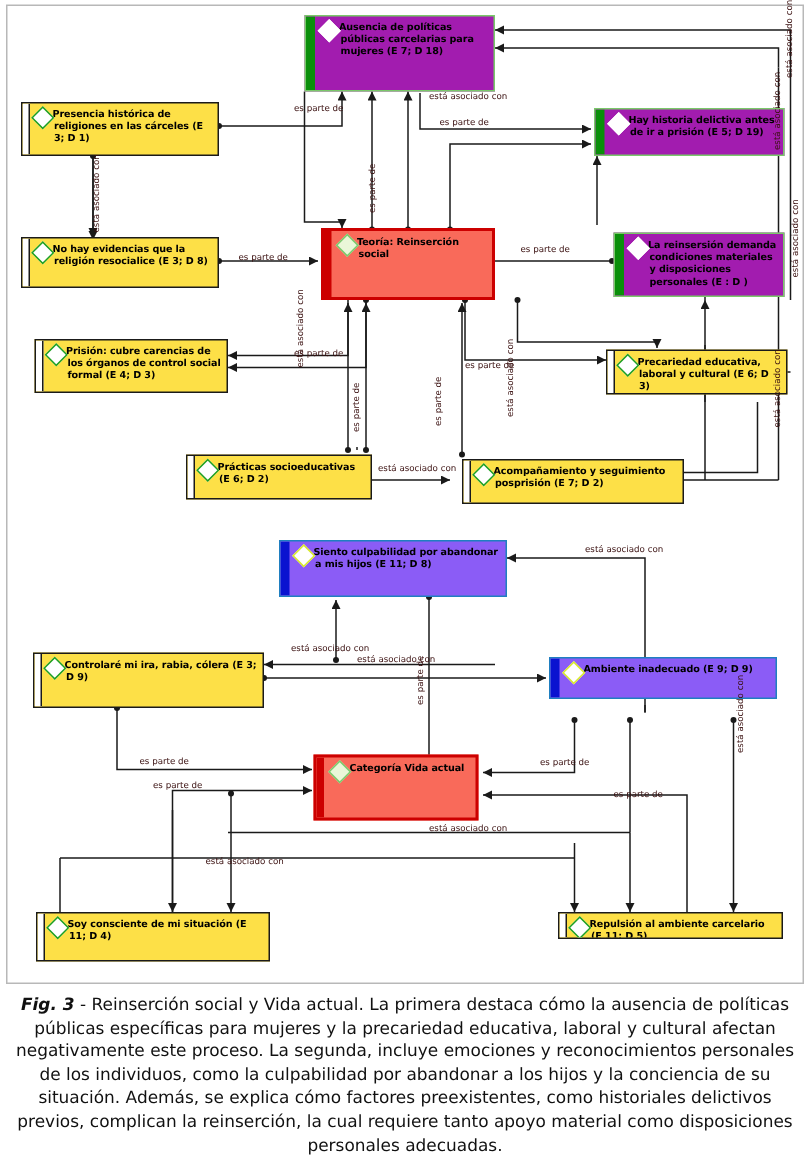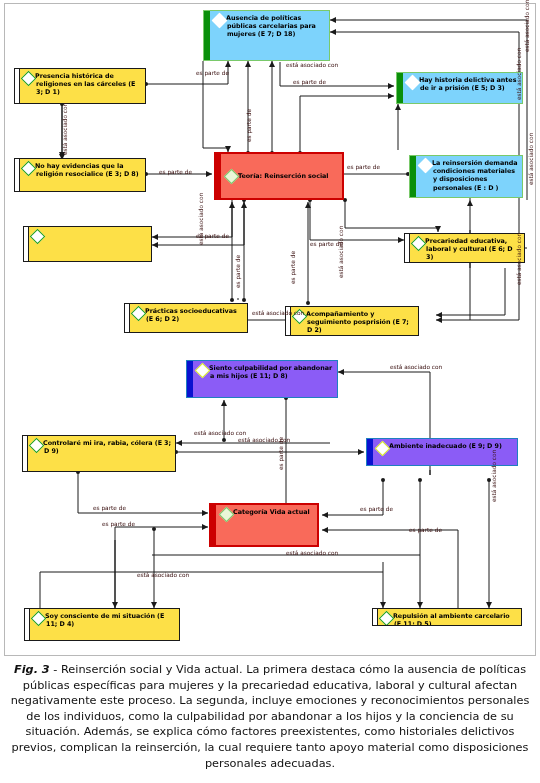--- a/index.html
+++ b/index.html
@@ -67,21 +67,21 @@
     flex: 1 1 auto;
     font-size: 6.4px;
     line-height: 8.2px;
     color: #000000;
     font-weight: bold;
     letter-spacing: -0.05px;
     text-indent: -1px;
   }
   
   .node.green {
-    background: #7dd3fc;
+    background: #a21caf;
     border: 1px solid #7ac96a;
   }
   .node.green .bar {
     background: #0a8f0a;
     border-right: none;
     width: 6px;
   }
   .node.green .gem {
     border: 1px solid #ffffff;
     background: #ffffff;
@@ -257,59 +257,60 @@
 
   <div class="node" style="left:14px; top:68px; width:132px; height:36px;">
     <span class="bar"></span>
     <span class="gem"></span>
     <span class="txt">Presencia histórica de religiones en las cárceles (E 3; D 1)</span>
   </div>
 
   <div class="node green" style="left:396px; top:72px; width:127px; height:32px;">
     <span class="bar"></span>
     <span class="gem"></span>
-    <span class="txt">Hay historia delictiva antes de ir a prisión (E 5; D 3)</span>
+    <span class="txt">Hay historia delictiva antes de ir a prisión (E 5; D 19)</span>
   </div>
 
   <div class="node" style="left:14px; top:158px; width:132px; height:34px;">
     <span class="bar"></span>
     <span class="gem"></span>
     <span class="txt">No hay evidencias que la religión resocialice (E 3; D 8)</span>
   </div>
 
-  <div class="node red" style="left:214px; top:152px; width:130px; height:48px;align-items:center;">
+  <div class="node red" style="left:214px; top:152px; width:116px; height:48px;">
     <span class="bar"></span>
     <span class="gem"></span>
     <span class="txt">Teoría: Reinserción social</span>
   </div>
 
   <div class="node green" style="left:409px; top:155px; width:114px; height:43px;">
     <span class="bar"></span>
     <span class="gem"></span>
     <span class="txt">La reinsersión demanda condiciones materiales y disposiciones personales (E : D )</span>
   </div>
 
   <div class="node" style="left:23px; top:226px; width:129px; height:36px;">
     <span class="bar"></span>
     <span class="gem"></span>
+    <span class="txt">Prisión: cubre carencias de los órganos de control social formal (E 4; D 3)</span>
   </div>
 
   <div class="node" style="left:404px; top:233px; width:121px; height:30px;">
     <span class="bar"></span>
     <span class="gem"></span>
     <span class="txt">Precariedad educativa, laboral y cultural (E 6; D 3)</span>
   </div>
 
   <div class="node" style="left:124px; top:303px; width:124px; height:30px;">
     <span class="bar"></span>
     <span class="gem"></span>
     <span class="txt">Prácticas socioeducativas (E 6; D 2)</span>
   </div>
 
-  <div class="node" style="left:285px; top:306px; width:134px; height:30px;">
+  <div class="node" style="left:308px; top:306px; width:148px; height:30px;">
     <span class="bar"></span>
     <span class="gem"></span>
     <span class="txt">Acompañamiento y seguimiento posprisión (E 7; D 2)</span>
   </div>
 
   <div class="node blue" style="left:186px; top:360px; width:152px; height:38px;">
     <span class="bar"></span>
     <span class="gem"></span>
     <span class="txt">Siento culpabilidad por abandonar a mis hijos (E 11; D 8)</span>
   </div>

